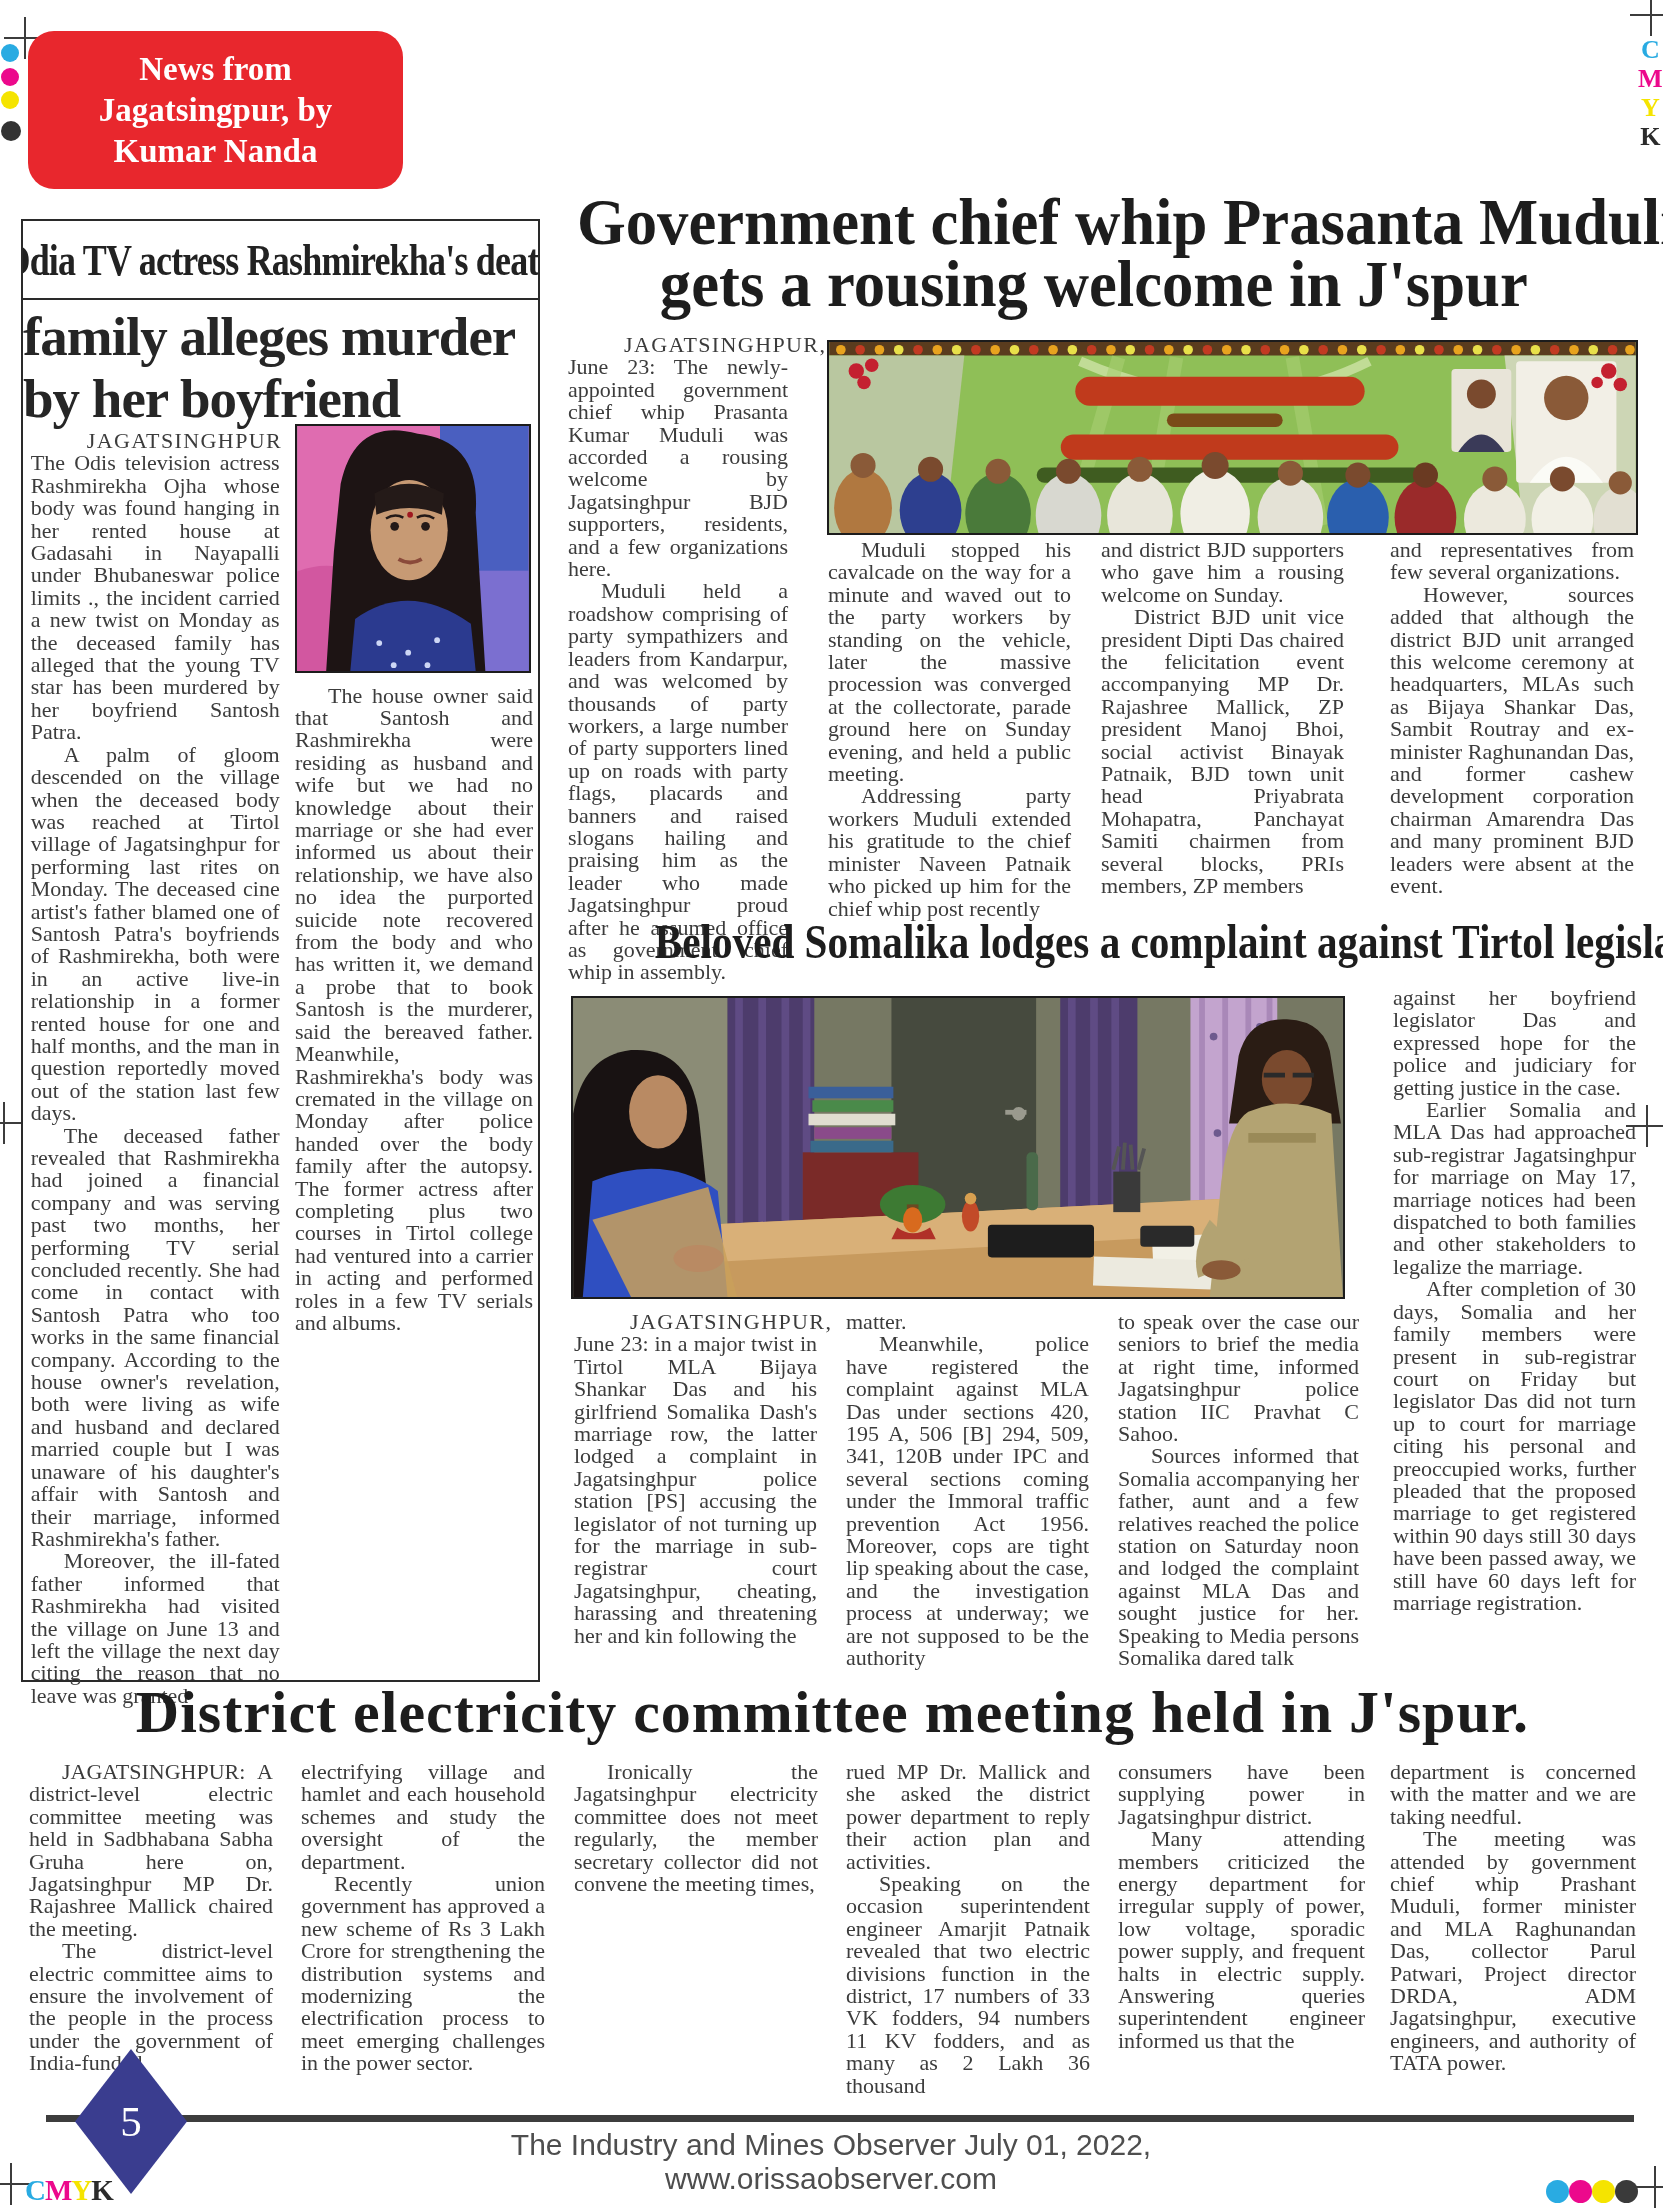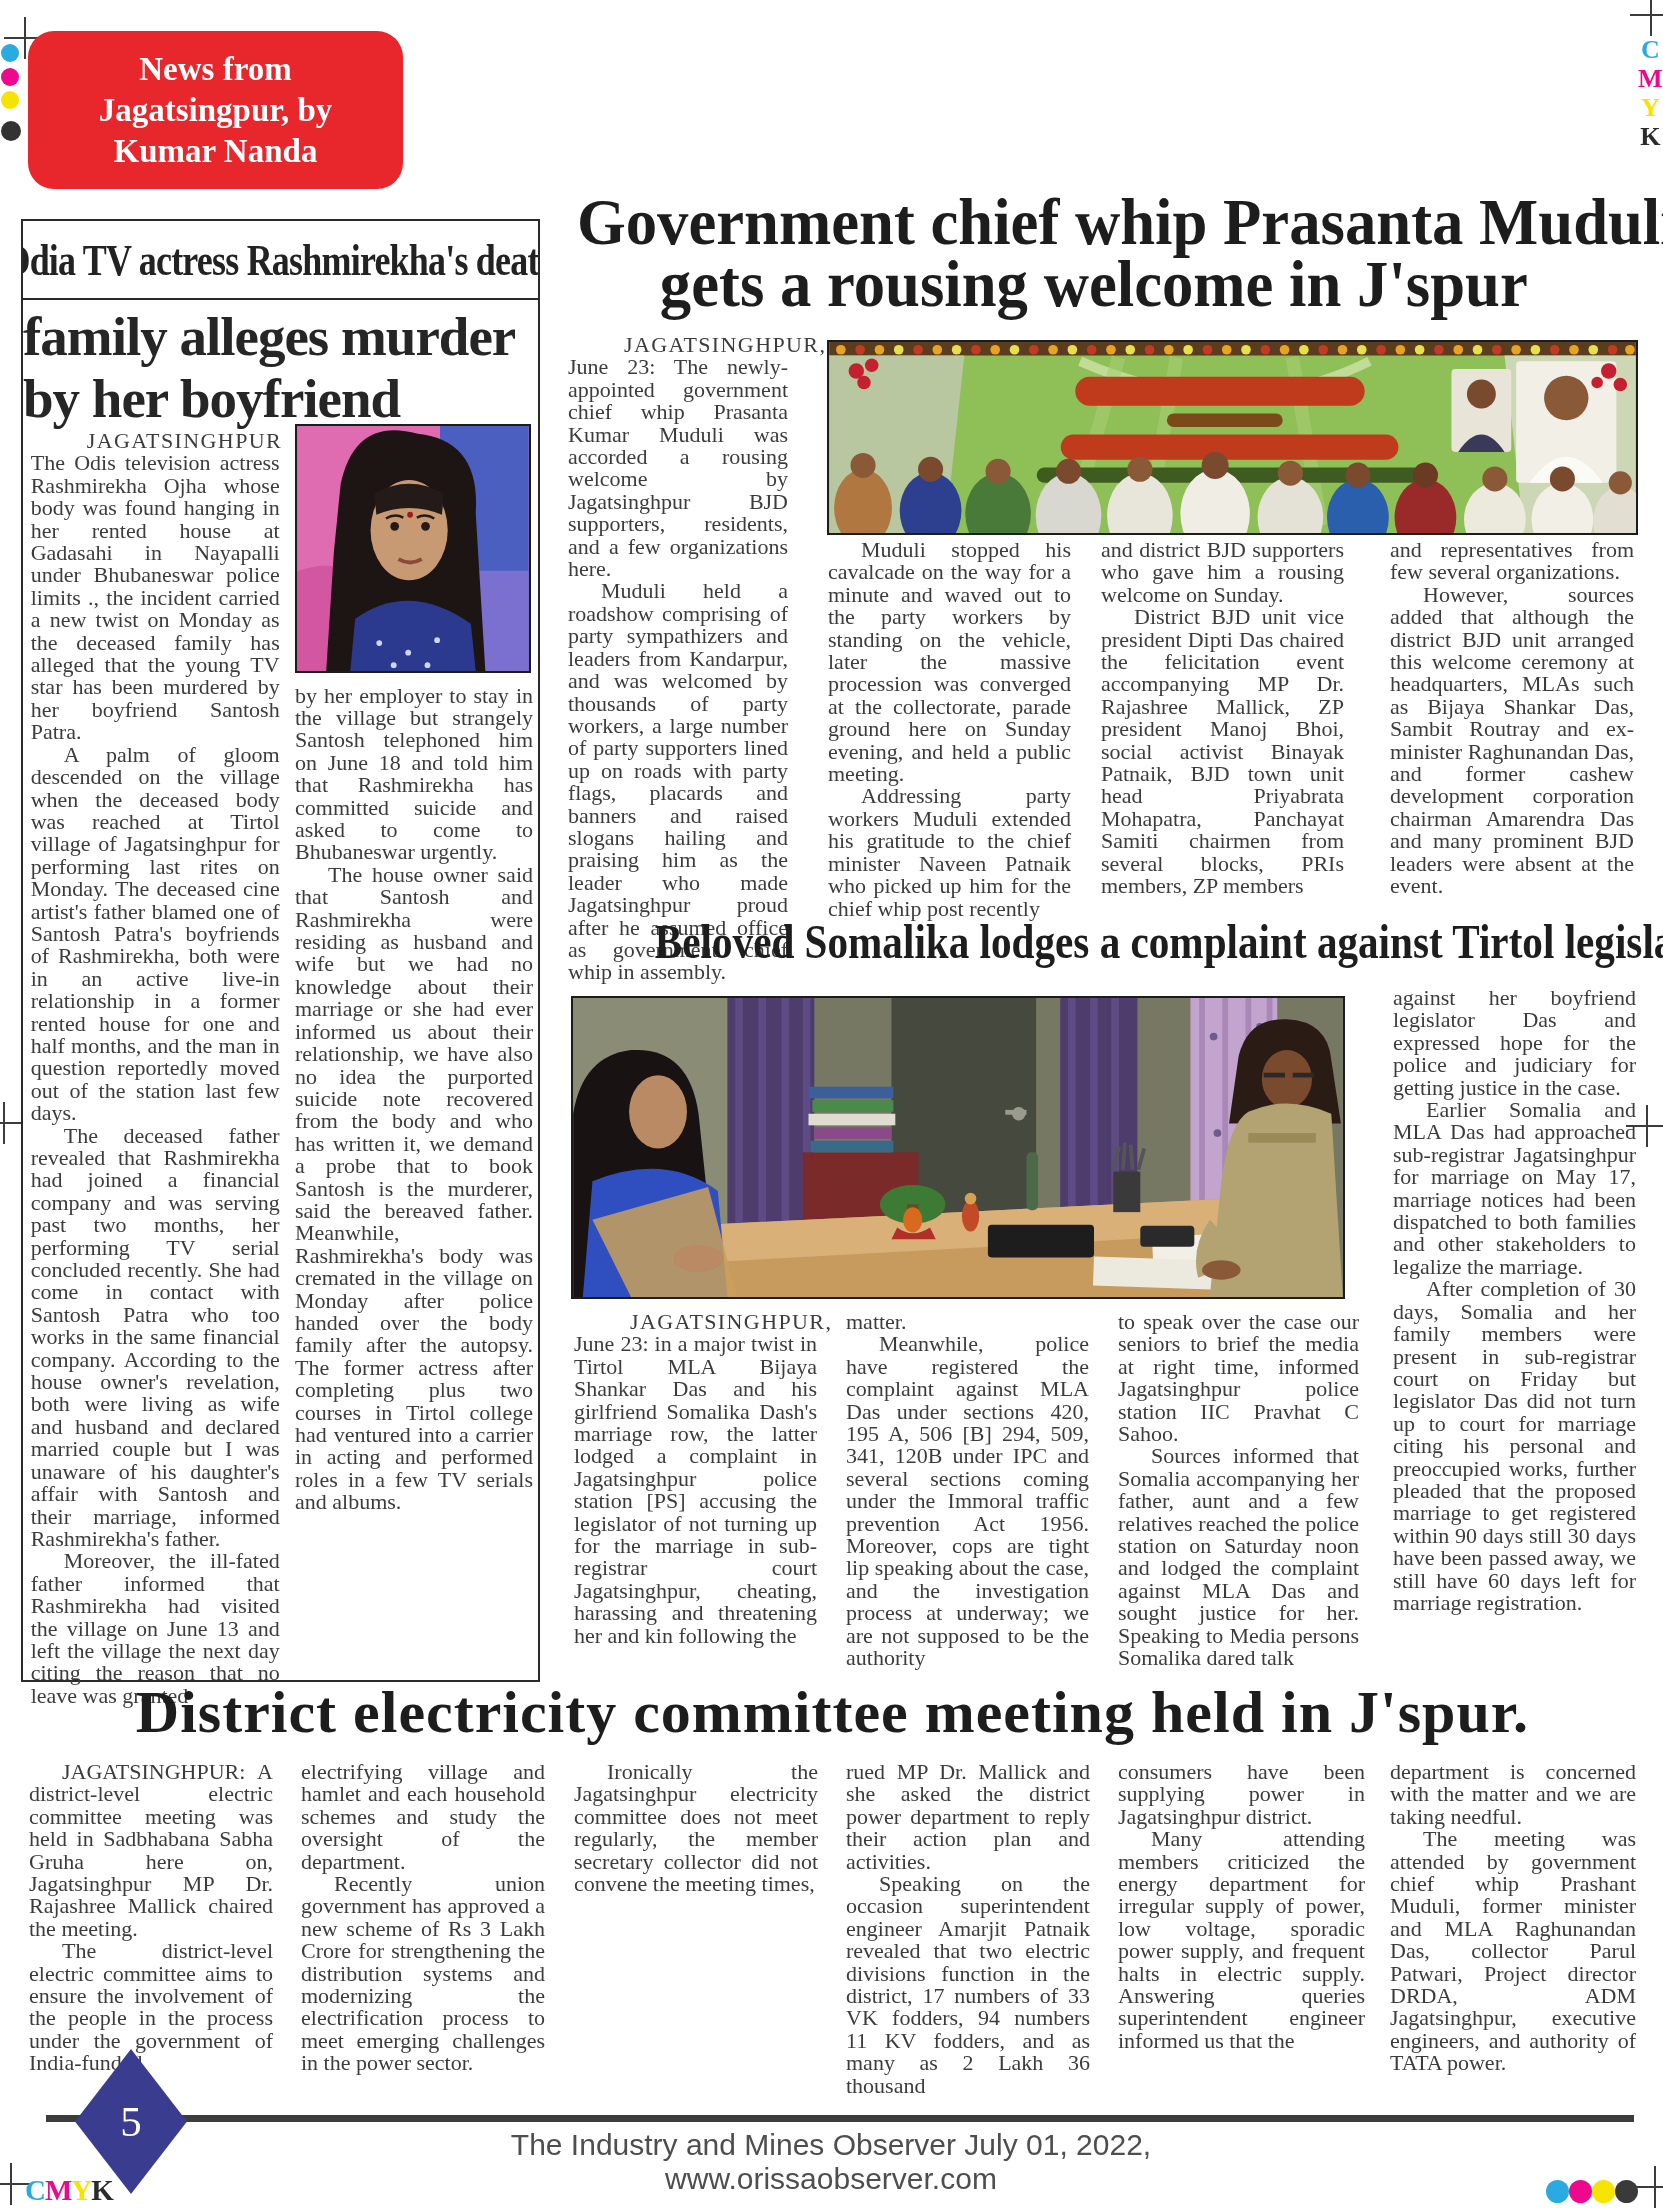--- a/index.html
+++ b/index.html
@@ -137,21 +137,20 @@
           <path d="M60 200 Q116 160 180 205 L185 254 L55 254 Z" fill="#2b3a8f"></path>
           <g fill="#cdd6f5">
               <circle cx="85" cy="225" r="3"></circle>
               <circle cx="115" cy="235" r="3"></circle>
               <circle cx="145" cy="222" r="3"></circle>
               <circle cx="100" cy="248" r="3"></circle>
               <circle cx="135" cy="248" r="3"></circle>
             </g>
         </svg>
       </div>
-      <p>by her employer to stay in the village but strangely Santosh telephoned him on June 18 and told him that Rashmirekha has committed suicide and asked to come to Bhubaneswar urgently.</p>
       <p class="ind">The house owner said that Santosh and Rashmirekha were residing as husband and wife but we had no knowledge about their marriage or she had ever informed us about their relationship, we have also no idea the purported suicide note recovered from the body and who has written it, we demand a probe that to book Santosh is the murderer, said the bereaved father. Meanwhile, Rashmirekha's body was cremated in the village on Monday after police handed over the body family after the autopsy. The former actress after completing plus two courses in Tirtol college had ventured into a carrier in acting and performed roles in a few TV serials and albums.</p>
     </div>
   </section>
 
   <div class="a2head h2line">
     <div><span class="squeeze" style="transform:scaleX(.95);">Government chief whip Prasanta Muduli</span></div>
     <div><span class="squeeze" style="transform:scaleX(.95);">gets a rousing welcome in J'spur</span></div>
   </div>
 
   <div class="col" style="left:568px;top:334px;width:220px;">

